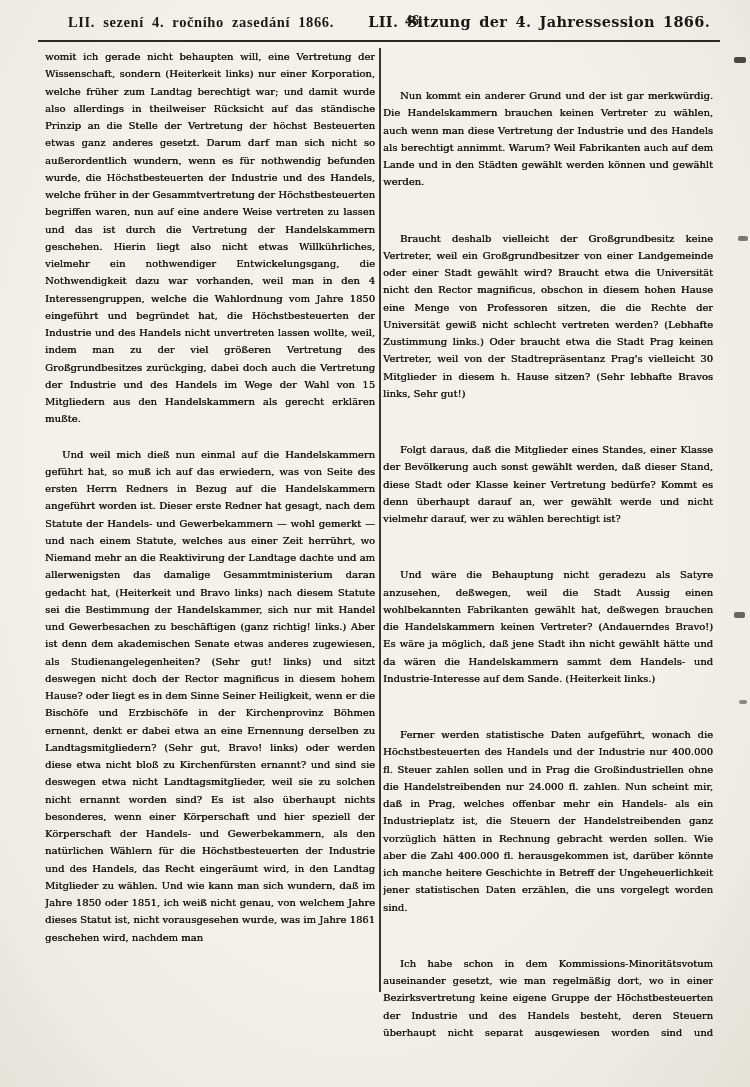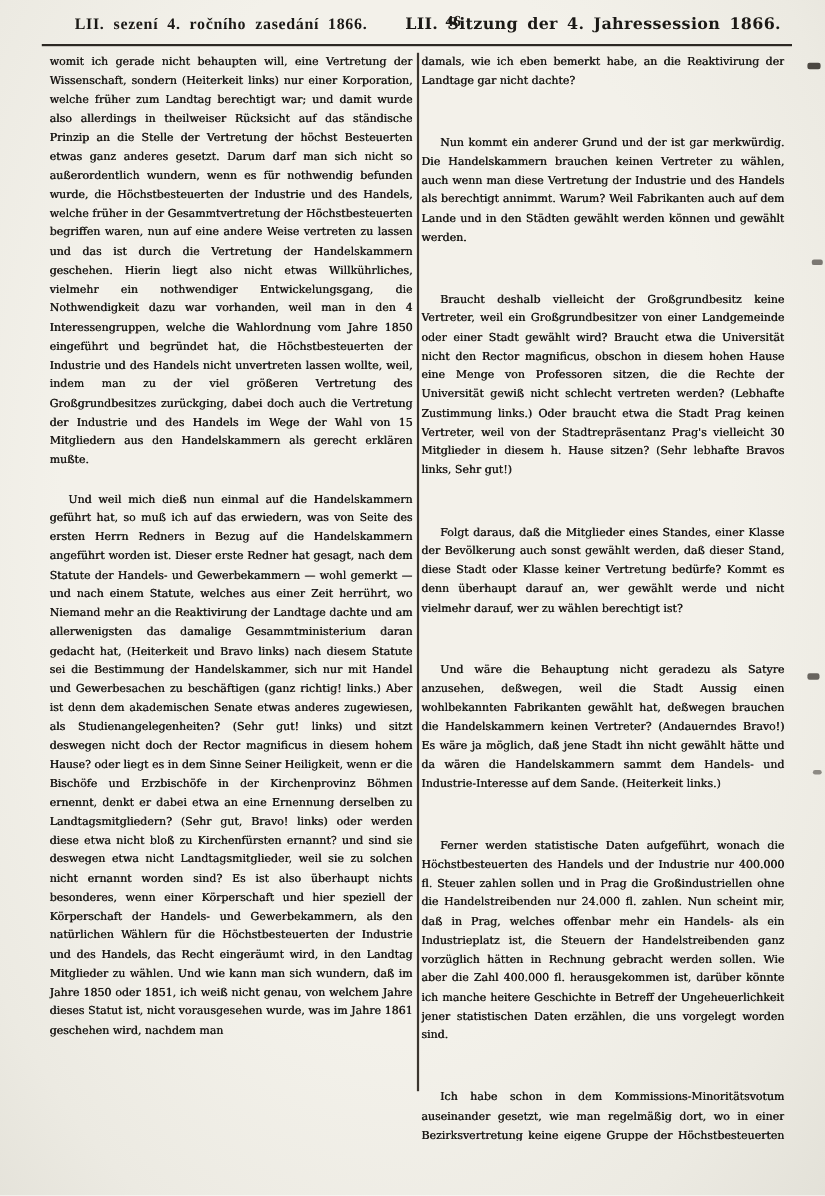--- a/index.html
+++ b/index.html
@@ -57,21 +57,20 @@
   <div class="columns">
 
     <div class="col">
       <p>womit ich gerade nicht behaupten will, eine Vertretung der Wissenschaft, sondern (Heiterkeit links) nur einer Korporation, welche früher zum Landtag berechtigt war; und damit wurde also allerdings in theilweiser Rücksicht auf das ständische Prinzip an die Stelle der Vertretung der höchst Besteuerten etwas ganz anderes gesetzt. Darum darf man sich nicht so außerordentlich wundern, wenn es für nothwendig befunden wurde, die Höchstbesteuerten der Industrie und des Handels, welche früher in der Gesammtvertretung der Höchstbesteuerten begriffen waren, nun auf eine andere Weise vertreten zu lassen und das ist durch die Vertretung der Handelskammern geschehen. Hierin liegt also nicht etwas Willkührliches, vielmehr ein nothwendiger Entwickelungsgang, die Nothwendigkeit dazu war vorhanden, weil man in den 4 Interessengruppen, welche die Wahlordnung vom Jahre 1850 eingeführt und begründet hat, die Höchstbesteuerten der Industrie und des Handels nicht unvertreten lassen wollte, weil, indem man zu der viel größeren Vertretung des Großgrundbesitzes zurückging, dabei doch auch die Vertretung der Industrie und des Handels im Wege der Wahl von 15 Mitgliedern aus den Handelskammern als gerecht erklären mußte.</p>
       <p class="indent gap">Und weil mich dieß nun einmal auf die Handelskammern geführt hat, so muß ich auf das erwiedern, was von Seite des ersten Herrn Redners in Bezug auf die Handelskammern angeführt worden ist. Dieser erste Redner hat gesagt, nach dem Statute der Handels- und Gewerbekammern — wohl gemerkt — und nach einem Statute, welches aus einer Zeit herrührt, wo Niemand mehr an die Reaktivirung der Landtage dachte und am allerwenigsten das damalige Gesammtministerium daran gedacht hat, (Heiterkeit und Bravo links) nach diesem Statute sei die Bestimmung der Handelskammer, sich nur mit Handel und Gewerbesachen zu beschäftigen (ganz richtig! links.) Aber ist denn dem akademischen Senate etwas anderes zugewiesen, als Studienangelegenheiten? (Sehr gut! links) und sitzt deswegen nicht doch der Rector magnificus in diesem hohem Hause? oder liegt es in dem Sinne Seiner Heiligkeit, wenn er die Bischöfe und Erzbischöfe in der Kirchenprovinz Böhmen ernennt, denkt er dabei etwa an eine Ernennung derselben zu Landtagsmitgliedern? (Sehr gut, Bravo! links) oder werden diese etwa nicht bloß zu Kirchenfürsten ernannt? und sind sie deswegen etwa nicht Landtagsmitglieder, weil sie zu solchen nicht ernannt worden sind? Es ist also überhaupt nichts besonderes, wenn einer Körperschaft und hier speziell der Körperschaft der Handels- und Gewerbekammern, als den natürlichen Wählern für die Höchstbesteuerten der Industrie und des Handels, das Recht eingeräumt wird, in den Landtag Mitglieder zu wählen. Und wie kann man sich wundern, daß im Jahre 1850 oder 1851, ich weiß nicht genau, von welchem Jahre dieses Statut ist, nicht vorausgesehen wurde, was im Jahre 1861 geschehen wird, nachdem man</p>
     </div>
 
     <div class="divider"></div>
 
     <div class="col">
-      <p>damals, wie ich eben bemerkt habe, an die Reaktivirung der Landtage gar nicht dachte?</p>
       <p class="indent">Nun kommt ein anderer Grund und der ist gar merkwürdig. Die Handelskammern brauchen keinen Vertreter zu wählen, auch wenn man diese Vertretung der Industrie und des Handels als berechtigt annimmt. Warum? Weil Fabrikanten auch auf dem Lande und in den Städten gewählt werden können und gewählt werden.</p>
       <p class="indent">Braucht deshalb vielleicht der Großgrundbesitz keine Vertreter, weil ein Großgrundbesitzer von einer Landgemeinde oder einer Stadt gewählt wird? Braucht etwa die Universität nicht den Rector magnificus, obschon in diesem hohen Hause eine Menge von Professoren sitzen, die die Rechte der Universität gewiß nicht schlecht vertreten werden? (Lebhafte Zustimmung links.) Oder braucht etwa die Stadt Prag keinen Vertreter, weil von der Stadtrepräsentanz Prag's vielleicht 30 Mitglieder in diesem h. Hause sitzen? (Sehr lebhafte Bravos links, Sehr gut!)</p>
       <p class="indent">Folgt daraus, daß die Mitglieder eines Standes, einer Klasse der Bevölkerung auch sonst gewählt werden, daß dieser Stand, diese Stadt oder Klasse keiner Vertretung bedürfe? Kommt es denn überhaupt darauf an, wer gewählt werde und nicht vielmehr darauf, wer zu wählen berechtigt ist?</p>
       <p class="indent">Und wäre die Behauptung nicht geradezu als Satyre anzusehen, deßwegen, weil die Stadt Aussig einen wohlbekannten Fabrikanten gewählt hat, deßwegen brauchen die Handelskammern keinen Vertreter? (Andauerndes Bravo!) Es wäre ja möglich, daß jene Stadt ihn nicht gewählt hätte und da wären die Handelskammern sammt dem Handels- und Industrie-Interesse auf dem Sande. (Heiterkeit links.)</p>
       <p class="indent">Ferner werden statistische Daten aufgeführt, wonach die Höchstbesteuerten des Handels und der Industrie nur 400.000 fl. Steuer zahlen sollen und in Prag die Großindustriellen ohne die Handelstreibenden nur 24.000 fl. zahlen. Nun scheint mir, daß in Prag, welches offenbar mehr ein Handels- als ein Industrieplatz ist, die Steuern der Handelstreibenden ganz vorzüglich hätten in Rechnung gebracht werden sollen. Wie aber die Zahl 400.000 fl. herausgekommen ist, darüber könnte ich manche heitere Geschichte in Betreff der Ungeheuerlichkeit jener statistischen Daten erzählen, die uns vorgelegt worden sind.</p>
       <p class="indent">Ich habe schon in dem Kommissions-Minoritätsvotum auseinander gesetzt, wie man regelmäßig dort, wo in einer Bezirksvertretung keine eigene Gruppe der Höchstbesteuerten der Industrie und des Handels besteht, deren Steuern überhaupt nicht separat ausgewiesen worden sind und wiederum selbst dort, wo sie besteht, doch nicht vollständig separat ausgewiesen wird. So wird namentlich die Stadt Kladno, deren Steuern man in der Adresse an Se. Majestät aufzunehmen für gut befunden hat, mit einer Steuer von 23000 fl. aufgeführt, während die Zahl, die aus dem offiziell erstatteten Berichte des Bezirks-Amtes hervorging, nicht mehr als 8000 fl. beträgt (hört hört!), weil</p>
     </div>
 
   </div>
 

